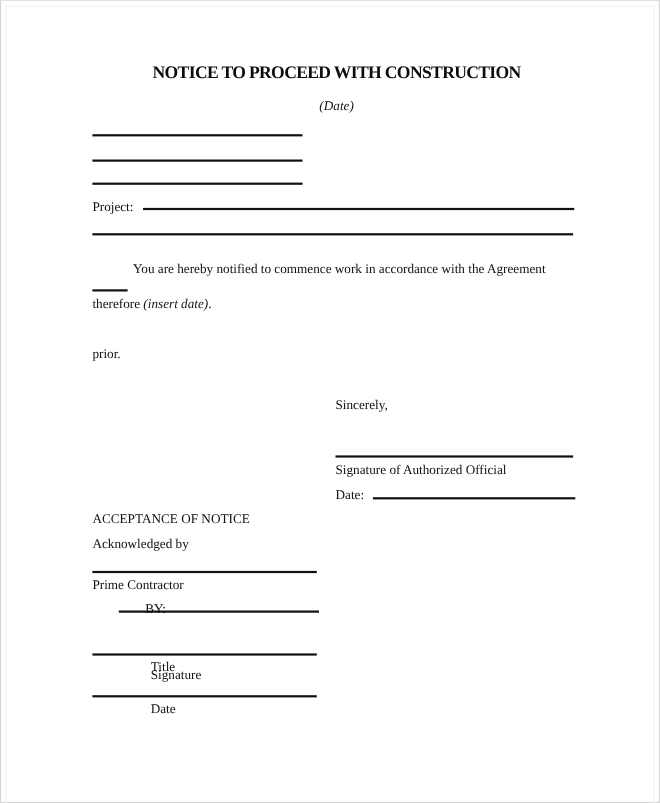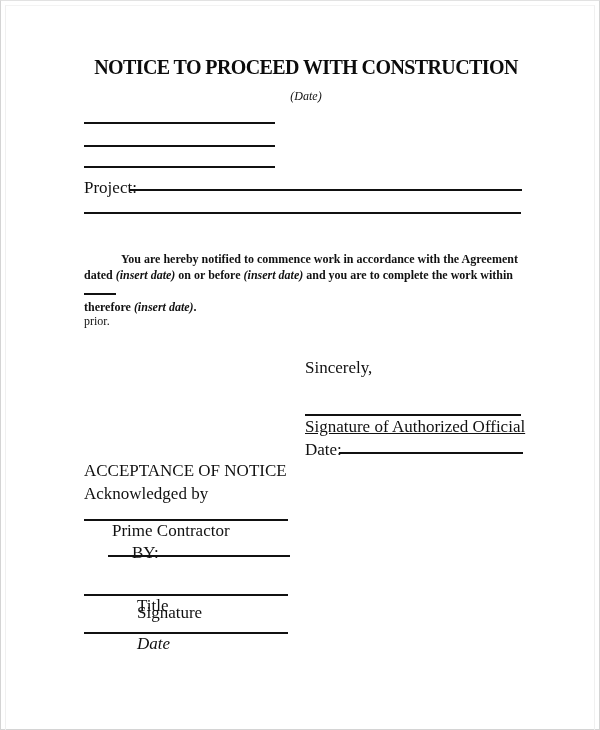--- a/index.html
+++ b/index.html
@@ -15,81 +15,74 @@
       position: absolute; left: 5px; top: 5px; width: 588px; height: 724px;
       border-left: 1px solid #f0f0f0; border-right: 1px solid #f0f0f0; border-top: 1px solid #f3f3f3;
     }
     .abs { position: absolute; }
     .title {
       left: 0; width: 612px; top: 56px; text-align: center;
       font-size: 17px; font-weight: bold; letter-spacing: -0.6px; color: #0c0c0c;
     }
     .date-caption { left: 0; width: 612px; top: 89px; text-align: center; font-style: italic; font-size: 12px; }
     .line { position: absolute; height: 2px; background: #111; }
-    .txt { position: absolute; font-size: 17px; line-height: 16px; white-space: nowrap; }
+    .txt { position: absolute; font-size: 12px; line-height: 16px; white-space: nowrap; }
     .para { position: absolute; left: 84px; width: 450px; font-size: 12px; line-height: 15.5px; }
     .para p { margin: 0; }
     .indent { padding-left: 37px; }
     em { font-style: italic; }
     .blank { display: inline-block; width: 32px; border-bottom: 2px solid #111; height: 10px; vertical-align: baseline; margin-right: 4px; }
     .field { cursor: text; }
   </style>
 </head>
 <body>
 
 <div class="frame"></div>
 <div class="frame-inner"></div>
 
 <div class="abs title">
-  <span style="font-variant: small-caps; font-size:20px;">NOTICE TO PROCEED WITH CONSTRUCTION</span>
+  <span style="font-variant: small-caps; font-size:16px;">NOTICE TO PROCEED WITH CONSTRUCTION</span>
 </div>
 <div class="abs date-caption">(Date)</div>
 
 <div class="line field" style="left:84px; top:122px; width:191px;"></div>
 <div class="line field" style="left:84px; top:145px; width:191px;"></div>
 <div class="line field" style="left:84px; top:166px; width:191px;"></div>
 
 <div class="txt" style="left:84px; top:180px;">Project:</div>
 <div class="line field" style="left:130px; top:189px; width:392px;"></div>
 <div class="line field" style="left:84px; top:212px; width:437px;"></div>
 
-<div class="para" style="top:252px;font-weight:bold;">
+<div class="para" style="top:237px;">
   <p class="indent">You are hereby notified to commence work in accordance with the Agreement</p>
-  <p>
-    <span>dated</span>
-    <em>(insert date)</em>
-    <span>on or before</span>
-    <em>(insert date)</em>
-    <span>and you are to complete the work within</span>
-  </p>
   <p>
     <span class="blank field"></span>
   </p>
   <p>
     <span>therefore</span>
     <em>(insert date)</em><span>.</span>
   </p>
 </div>
 
 <div class="para" style="top:314px; width:460px;">
   <p>prior.</p>
 </div>
 
 <div class="txt" style="left:305px; top:360px;">Sincerely,</div>
 
 <div class="line field" style="left:305px; top:414px; width:216px;"></div>
-<div class="txt" style="left:305px; top:419px;text-decoration:underline;">Signature of Authorized Official</div>
+<div class="txt" style="left:305px; top:419px;">Signature of Authorized Official</div>
 <div class="txt" style="left:305px; top:442px;">Date:</div>
 <div class="line field" style="left:339px; top:452px; width:184px;"></div>
 
 <div class="txt" style="left:84px; top:463px;">ACCEPTANCE OF NOTICE</div>
 <div class="txt" style="left:84px; top:486px;">Acknowledged by</div>
 <div class="line field" style="left:84px; top:519px; width:204px;"></div>
-<div class="txt" style="left:84px; top:523px;margin-left:28px;">Prime Contractor</div>
+<div class="txt" style="left:84px; top:523px;">Prime Contractor</div>
 <div class="txt" style="left:84px; top:545px;margin-left:48px;">BY:</div>
 <div class="line field" style="left:108px; top:555px; width:182px;"></div>
 <div class="txt" style="left:137px; top:562px;margin-top:43px;">Signature</div>
 
 <div class="line field" style="left:84px; top:594px; width:204px;"></div>
 <div class="txt" style="left:137px; top:598px;">Title</div>
 
 <div class="line field" style="left:84px; top:632px; width:204px;"></div>
-<div class="txt" style="left:137px; top:636px;font-style:italic;">Date</div>
+<div class="txt" style="left:137px; top:636px;">Date</div>
 
 </body></html>

